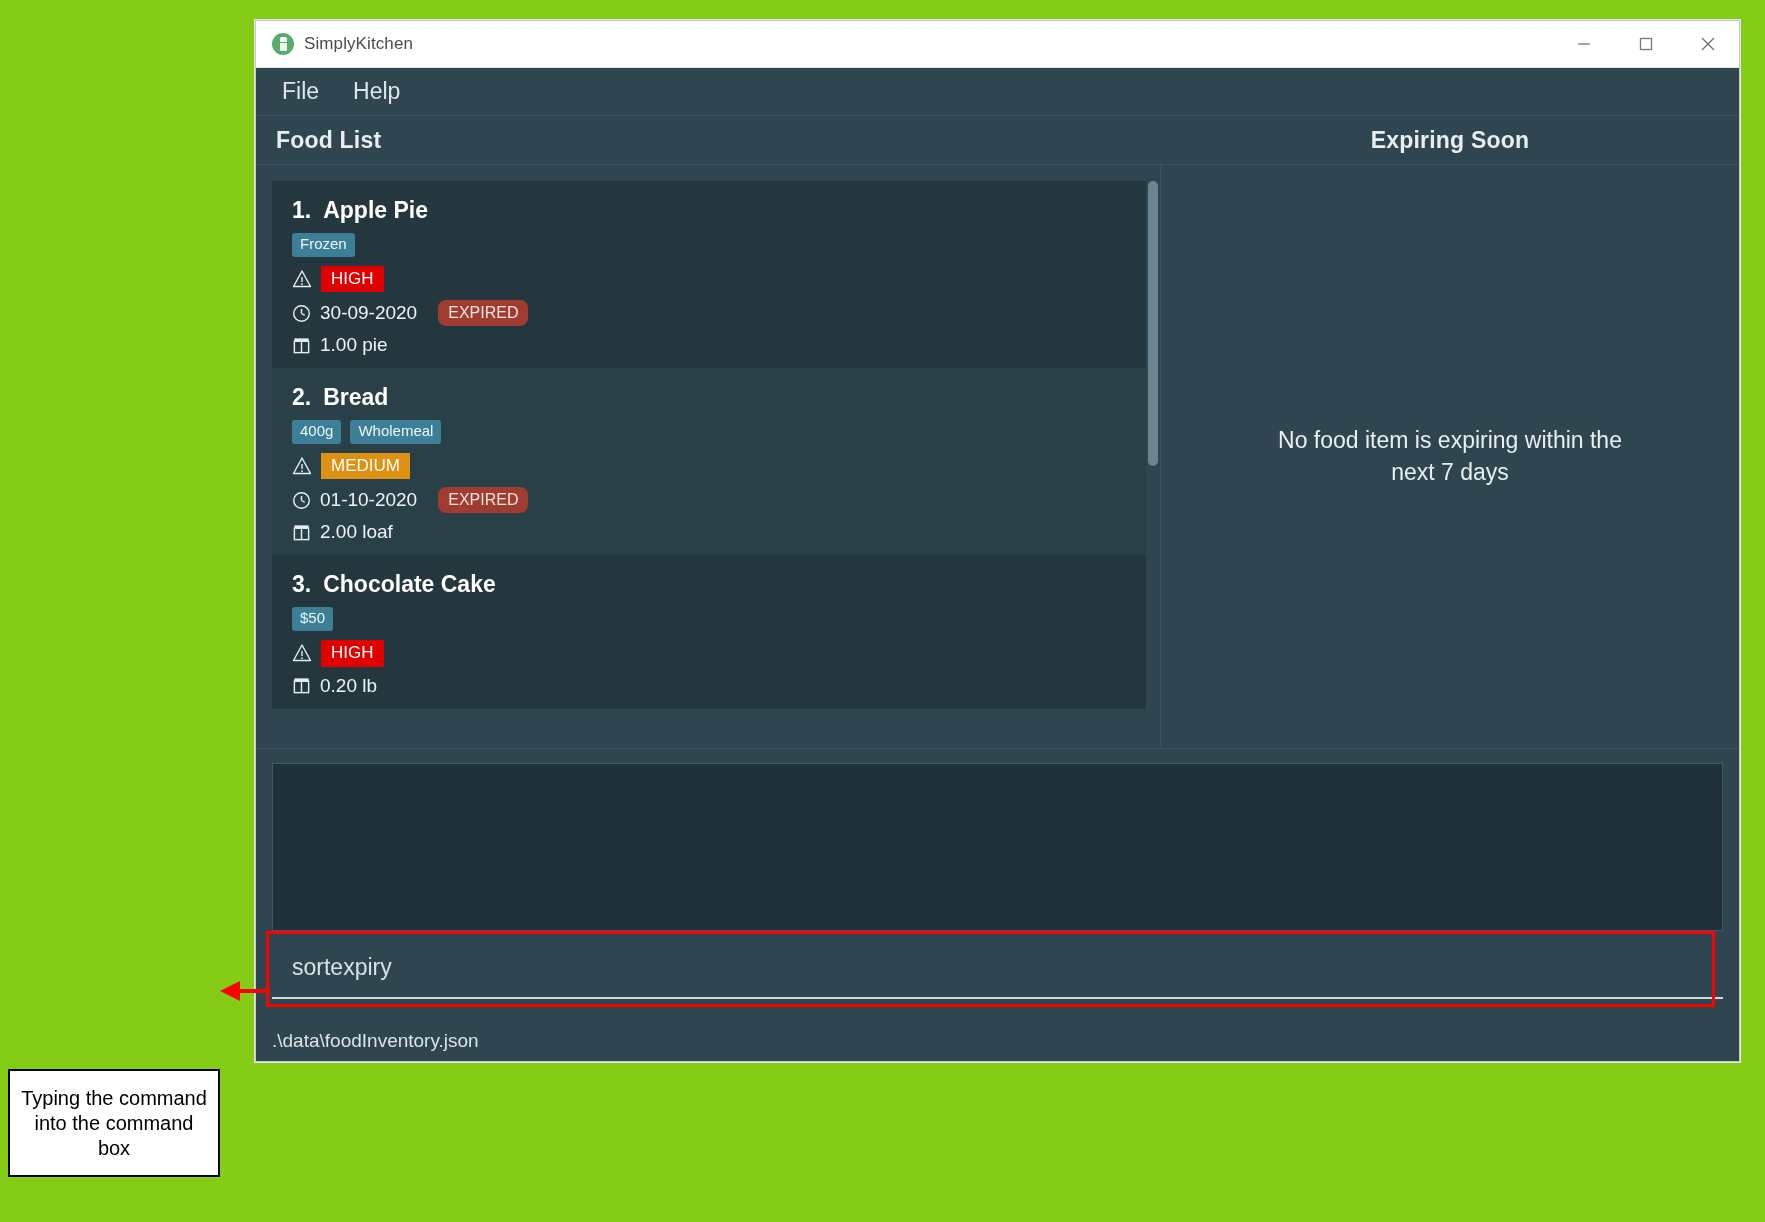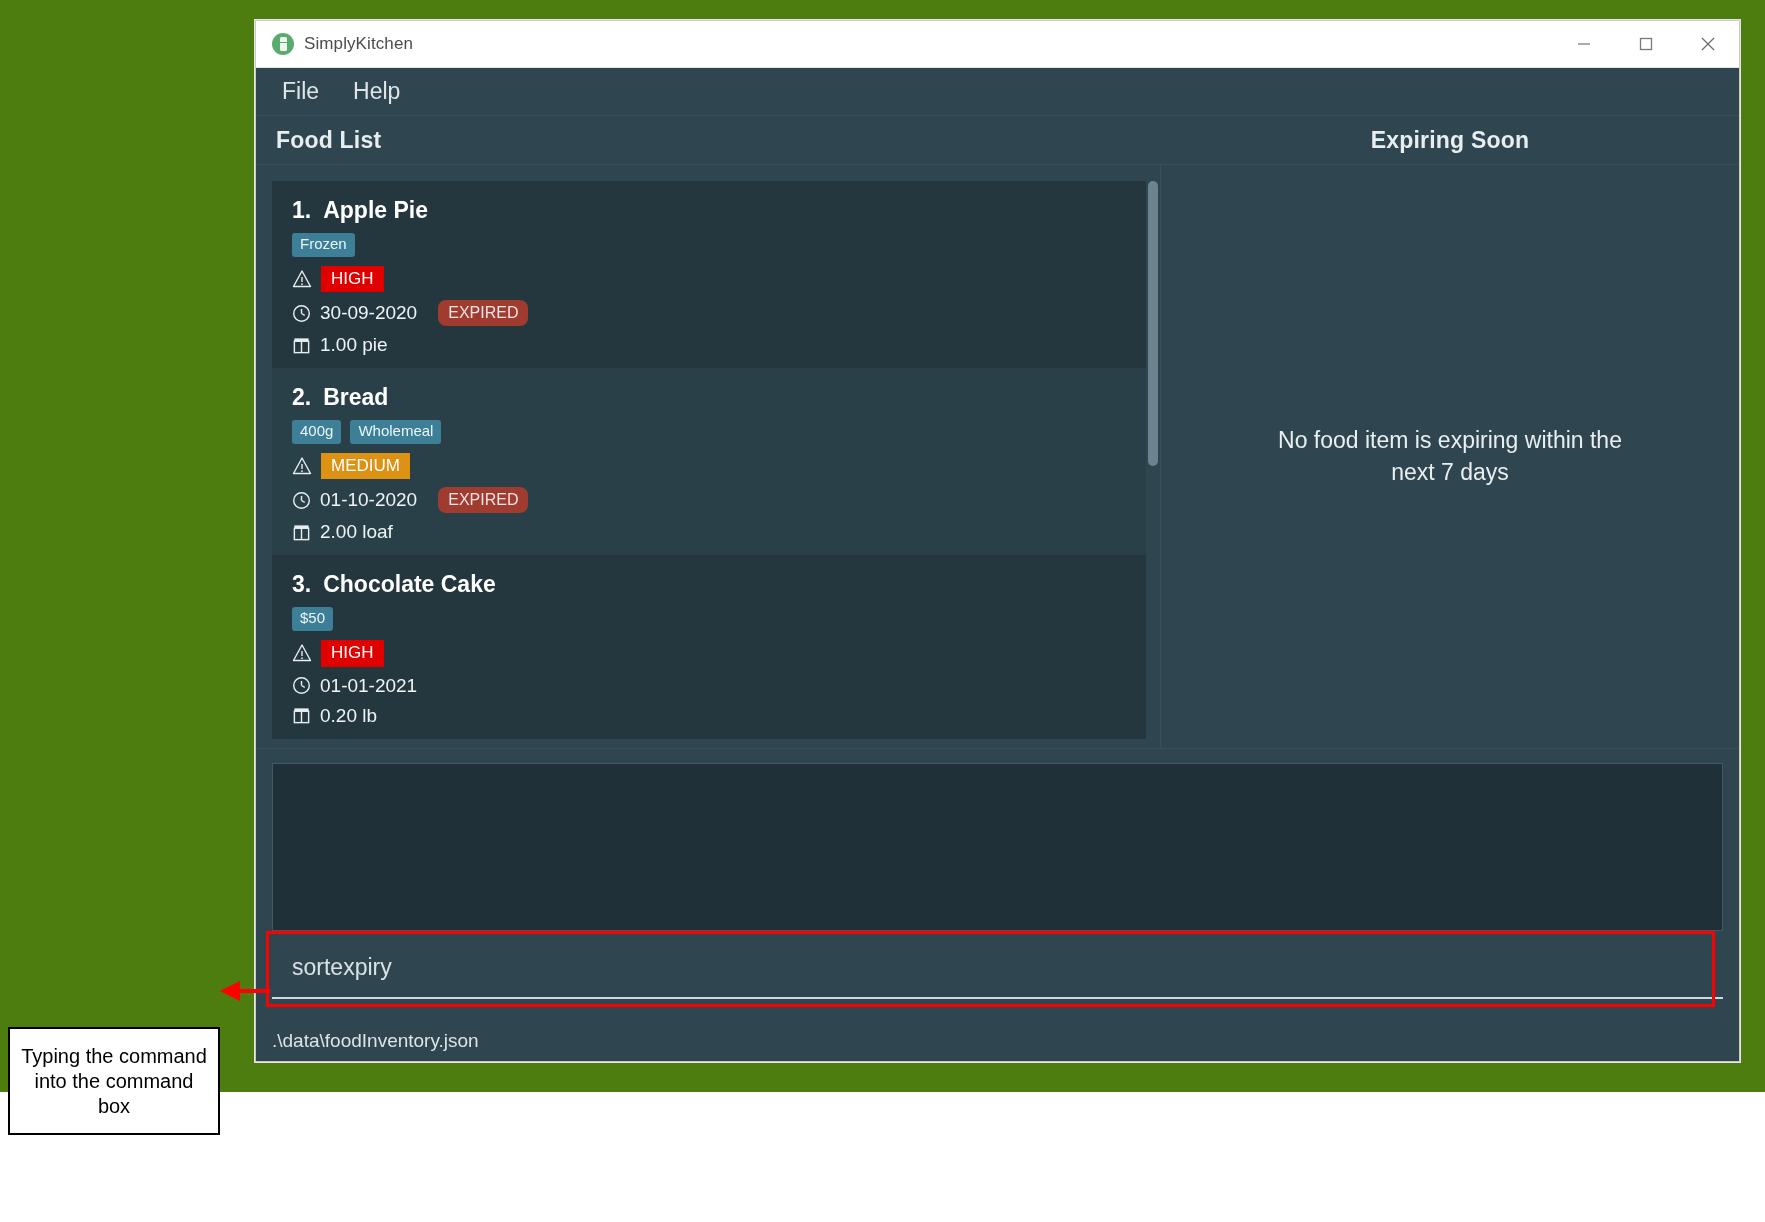--- a/index.html
+++ b/index.html
@@ -3,21 +3,21 @@
 <meta charset="utf-8">
 <style>
   * { box-sizing: border-box; }
   html, body {
     margin: 0; padding: 0;
     width: 1765px; height: 1222px;
     background: #ffffff;
     font-family: "Liberation Sans", sans-serif;
     overflow: hidden;
   }
-  #root { position: relative; width: 1765px; height: 1092px; background:#4d7c0f; }
+  #root { position: relative; width: 1765px; height: 1222px; background:#84cc16; }
 
   
   .app-window {
     position: absolute;
     left: 255px; top: 20px;
     width: 1485px; height: 1042px;
     background: #2f4650;
     border: 1px solid #c9c9c9;
     box-shadow: 0 0 0 1px #e6e6e6;
     display: flex; flex-direction: column;
@@ -156,21 +156,21 @@
 
   
   .statusbar {
     margin-top:auto; height: 40px; display:flex; align-items:center;
     padding-left:16px; background:#2f4650;
   }
   .status-txt { font-size:19px; color:#dbe4e7; }
 
   
   .callout {
-    position:absolute; left:8px; top:1027px;
+    position:absolute; left:8px; top:1069px;
     width:212px; height:108px;
     border:2px solid #000; background:#fff;
     display:flex; align-items:center; justify-content:center;
     text-align:center;
   }
   .callout-text { font-size:20px; color:#000; line-height:1.25; padding:0 8px; }
   .arrow { position:absolute; left:218px; top:978px; width:52px; height:26px; }
 </style>
 </head>
 <body>
@@ -306,28 +306,20 @@
             <div class="tagrow">
               <span class="tag">$50</span>
             </div>
             <div class="prio-row">
               <svg class="warn-ico" viewBox="0 0 20 20">
                 <path d="M10 2 L18.5 17.5 L1.5 17.5 Z" fill="none" stroke="#e7eef0" stroke-width="1.4" stroke-linejoin="round"></path>
                 <line x1="10" y1="8" x2="10" y2="13" stroke="#e7eef0" stroke-width="1.4"></line>
                 <circle cx="10" cy="15.2" r="0.85" fill="#e7eef0"></circle>
               </svg>
               <span class="prio high">HIGH</span>
-            </div>
-            <div class="date-row">
-              <svg class="clock-ico" viewBox="0 0 20 20">
-                <circle cx="10" cy="10" r="8.2" fill="none" stroke="#e7eef0" stroke-width="1.5"></circle>
-                <line x1="10" y1="10" x2="10" y2="5.2" stroke="#e7eef0" stroke-width="1.5"></line>
-                <line x1="10" y1="10" x2="13.4" y2="12" stroke="#e7eef0" stroke-width="1.5"></line>
-              </svg>
-              <span class="date-txt">01-01-2021</span>
             </div>
             <div class="qty-row">
               <svg class="box-ico" viewBox="0 0 20 20">
                 <rect x="2.5" y="5.5" width="15" height="12" fill="none" stroke="#e7eef0" stroke-width="1.5"></rect>
                 <rect x="2.5" y="2.5" width="15" height="3.2" fill="#e7eef0"></rect>
                 <line x1="10" y1="5.5" x2="10" y2="17.5" stroke="#e7eef0" stroke-width="1.5"></line>
               </svg>
               <span class="qty-txt">0.20 lb</span>
             </div>
           </div>

